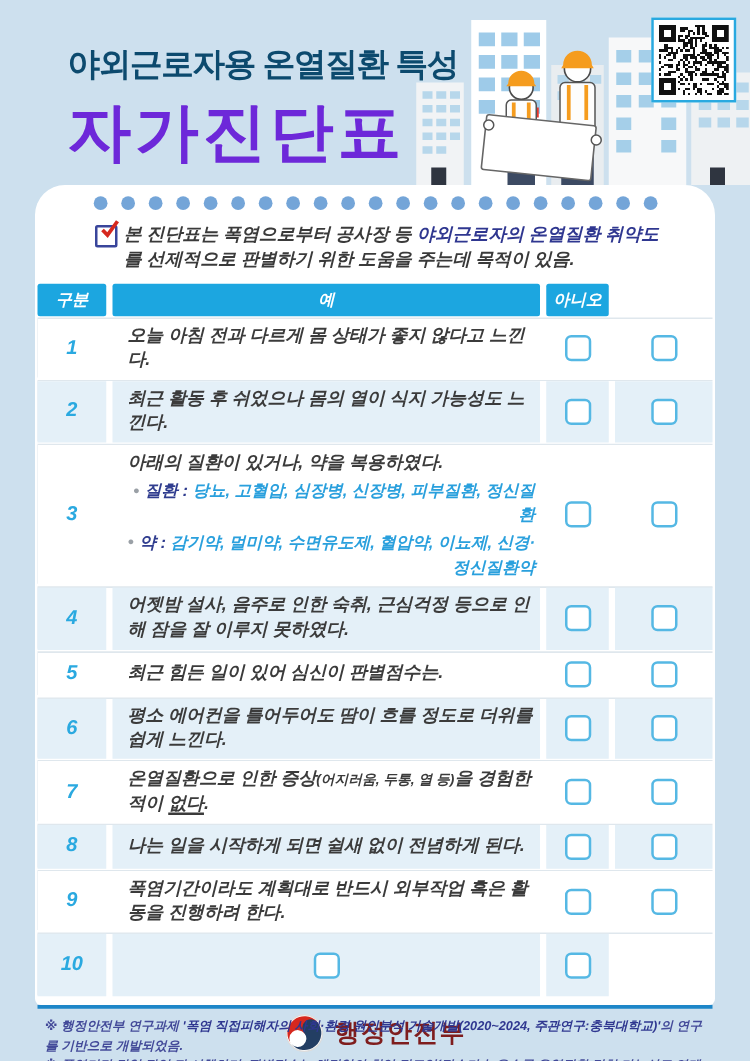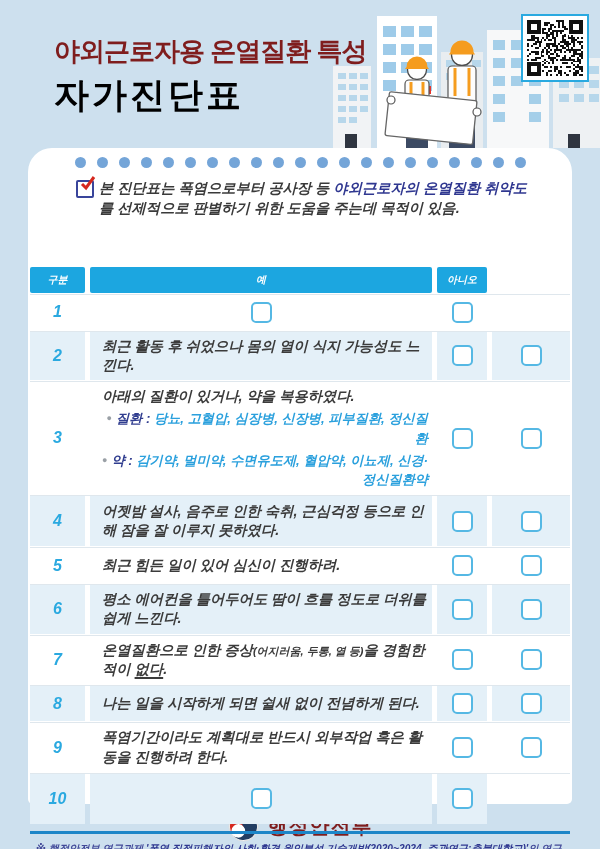--- a/index.html
+++ b/index.html
@@ -3,44 +3,44 @@
 <meta charset="utf-8">
 <style>
   html,body{margin:0;padding:0;}
   body{font-family:"Liberation Sans","DejaVu Sans",sans-serif;}
   #page{position:relative;width:600px;height:849px;background:#cde0ee;overflow:hidden;}
 
   
   .header{position:absolute;left:0;top:0;width:600px;height:148px;}
   .illus{position:absolute;right:0;top:0;width:275px;height:148px;}
   .title-block{position:absolute;left:54px;top:34px;z-index:3;}
-  .subtitle{color:#7f1d1d;font-size:26px;font-weight:800;letter-spacing:-1px;}
-  .main-title{color:#000000;font-size:35px;font-weight:900;letter-spacing:3px;margin-top:3px;}
+  .subtitle{color:#0c4a6e;font-size:26px;font-weight:800;letter-spacing:-1px;}
+  .main-title{color:#6d28d9;font-size:51px;font-weight:900;letter-spacing:3px;margin-top:3px;}
   .qr{position:absolute;right:11px;top:14px;width:68px;height:68px;background:#fff;
       border:2px solid #29a9e0;box-sizing:border-box;padding:4px;z-index:4;}
   .qr svg{width:100%;height:100%;display:block;}
 
   
   .card{position:absolute;left:28px;top:148px;width:544px;height:656px;background:#fff;
         border-radius:24px 24px 5px 5px;z-index:2;box-sizing:border-box;font-style:italic;}
   .dots{display:flex;justify-content:center;gap:11px;padding-top:9px;}
   .dot{width:11px;height:11px;border-radius:50%;background:#74a5d8;}
 
   .intro{position:relative;margin:10px 36px 8px 48px;padding-left:23px;
          font-size:14.3px;line-height:1.42;color:#3a3a3a;font-weight:600;}
   .chkmark{position:absolute;left:0;top:2px;width:14px;height:14px;border:2px solid #39459b;
            border-radius:2px;background:#fff;}
   .chkmark svg{position:absolute;left:1px;top:-7px;width:17px;height:17px;}
   .intro b{color:#2f3790;font-weight:800;}
 
   
   .qtable{margin:4px 2px 0 2px;}
   .trow{display:grid;grid-template-columns:55px 1fr 50px 78px;column-gap:5px;}
-  .thead .cell{background:#1ca6e0;color:#fff;font-weight:800;font-size:10px;
-               display:flex;align-items:center;justify-content:center;height:26px;border-radius:2px;margin-top:40px;}
+  .thead .cell{background:#1ca6e0;color:#fff;font-weight:800;font-size:13px;
+               display:flex;align-items:center;justify-content:center;height:26px;border-radius:2px;}
   .tbody .trow{min-height:35px;margin-top:2px;box-shadow:0 -1px 0 #dfe7ed;}
   .tbody .trow.h2{min-height:50px;} .tbody .trow.h3{min-height:68px;}
   .num{display:flex;align-items:center;justify-content:center;
        color:#2aa9e0;font-weight:800;font-size:16px;}
   .qtext{display:flex;flex-direction:column;justify-content:center;
          padding:5px 4px 5px 12px;font-size:14.3px;font-weight:700;color:#3b3b3b;line-height:1.35;}
   .chk-cell{display:flex;align-items:center;justify-content:center;}
   .band .num,.band .qtext,.band .chk-cell{background:#e4f0f8;}
   .checkbox{width:21px;height:21px;border:2px solid #55b8e4;border-radius:5px;background:#fff;box-sizing:border-box;cursor:pointer;}
   .bullets{font-size:13.2px;margin-top:3px;line-height:1.45;font-weight:700;text-align:right;}
@@ -503,20 +503,23 @@
     <div class="qtable">
       <div class="trow thead">
         <div class="cell">구분</div>
         <div class="cell">예</div>
         <div class="cell">아니오</div>
       </div>
       <div class="tbody">
 
         <div class="trow">
           <div class="num">1</div>
+          <div class="qtext">
+              <span>오늘 아침 전과 다르게 몸 상태가 좋지 않다고 느낀다.</span>
+            </div>
           <div class="chk-cell">
               <div class="checkbox"></div>
             </div>
           <div class="chk-cell">
               <div class="checkbox"></div>
             </div>
         </div>
 
         <div class="trow band">
           <div class="num">2</div>
@@ -555,21 +558,21 @@
               <div class="checkbox"></div>
             </div>
           <div class="chk-cell">
               <div class="checkbox"></div>
             </div>
         </div>
 
         <div class="trow">
           <div class="num">5</div>
           <div class="qtext">
-              <span>최근 힘든 일이 있어 심신이 진행하려.</span>
+              <span>최근 힘든 일이 있어 심신이 판별점수는.</span>
             </div>
           <div class="chk-cell">
               <div class="checkbox"></div>
             </div>
           <div class="chk-cell">
               <div class="checkbox"></div>
             </div>
         </div>
 
         <div class="trow band">

